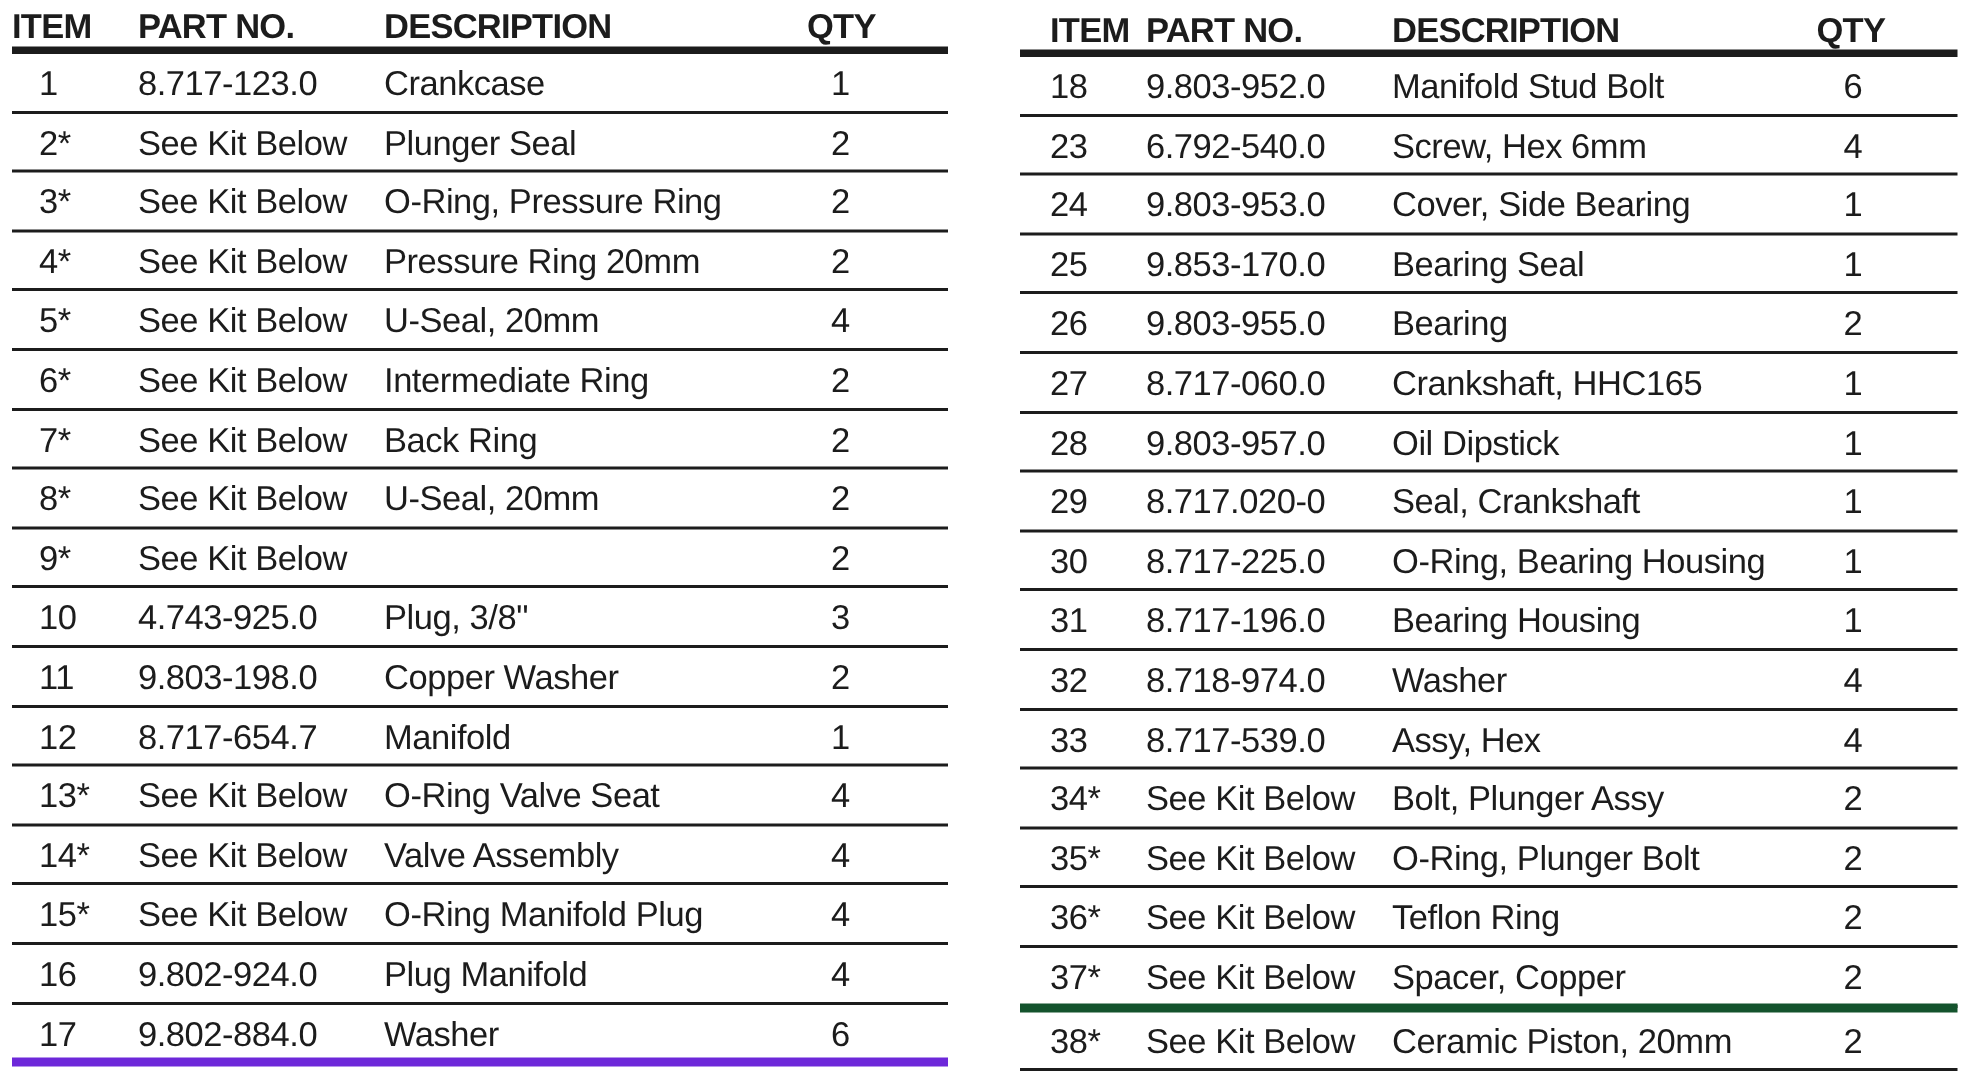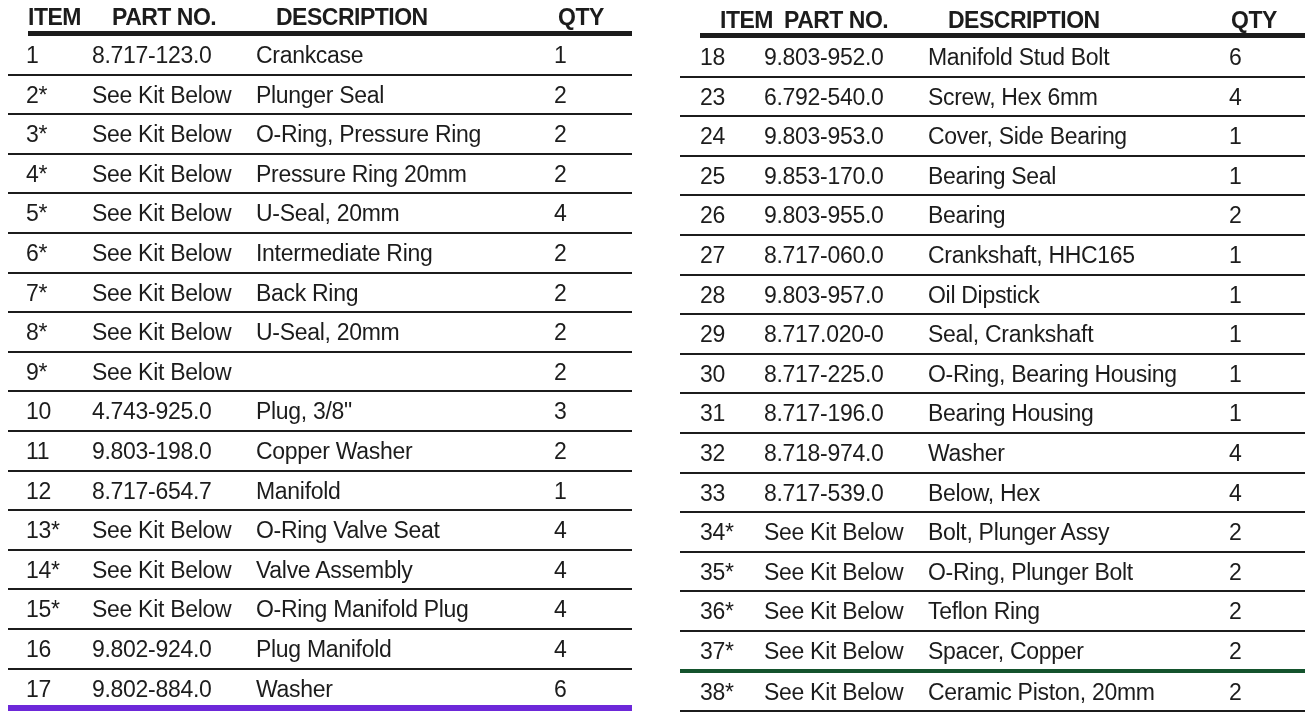--- a/index.html
+++ b/index.html
@@ -2,30 +2,30 @@
 <html><head>
 <meta charset="utf-8">
 <style>
   html, body { margin:0; padding:0; background:#ffffff; }
   body { width:1313px; height:721px; position:relative; overflow:hidden;
          font-family:"Liberation Sans", sans-serif; color:#1c1c1c; }
   .tbl { position:absolute; top:0; }
   .tbl.left { left:8px; width:624px; }
   .tbl.right { left:680px; width:625px; }
   .hdr { position:relative; height:31px; border-bottom:5px solid #1c1c1c;
-         font-weight:bold; font-size:23px; letter-spacing:-0.5px;margin-left:20px; }
+         font-weight:bold; font-size:23px; letter-spacing:-0.5px; }
   .tbl.right .hdr { height:33px; }
   .hdr span, .row span { position:absolute; white-space:nowrap; }
   .hdr span { top:4px; }
   .tbl.right .hdr span { top:7px; }
   .row { position:relative; height:37.6px; border-bottom:2px solid #1c1c1c;
          font-size:23px; letter-spacing:-0.3px; }
   .row span { top:6px; }
   .row.last-left { border-bottom:6px solid #6d28d9; height:35px; }
-  .row.thick-top { border-top:4px solid #14532d; margin-top:-3px; }
+  .row.thick-top { border-top:6px solid #14532d; margin-top:-3px; }
   
   .left .c-item { left:0; }
   .left .row .c-item { left:18px; }
   .left .c-part { left:84px; }
   .left .c-desc { left:248px; }
   .left .c-qty { left:530px; }
   .left .row .c-qty { left:546px; }
   
   .right .c-item { left:20px; }
   .right .row .c-item { left:20px; }
@@ -219,21 +219,21 @@
       </div>
       <div class="row">
         <span class="c-item">32</span>
         <span class="c-part">8.718-974.0</span>
         <span class="c-desc">Washer</span>
         <span class="c-qty">4</span>
       </div>
       <div class="row">
         <span class="c-item">33</span>
         <span class="c-part">8.717-539.0</span>
-        <span class="c-desc">Below, Hex</span>
+        <span class="c-desc">Assy, Hex</span>
         <span class="c-qty">4</span>
       </div>
       <div class="row">
         <span class="c-item">34*</span>
         <span class="c-part">See Kit Below</span>
         <span class="c-desc">Bolt, Plunger Assy</span>
         <span class="c-qty">2</span>
       </div>
       <div class="row">
         <span class="c-item">35*</span>

